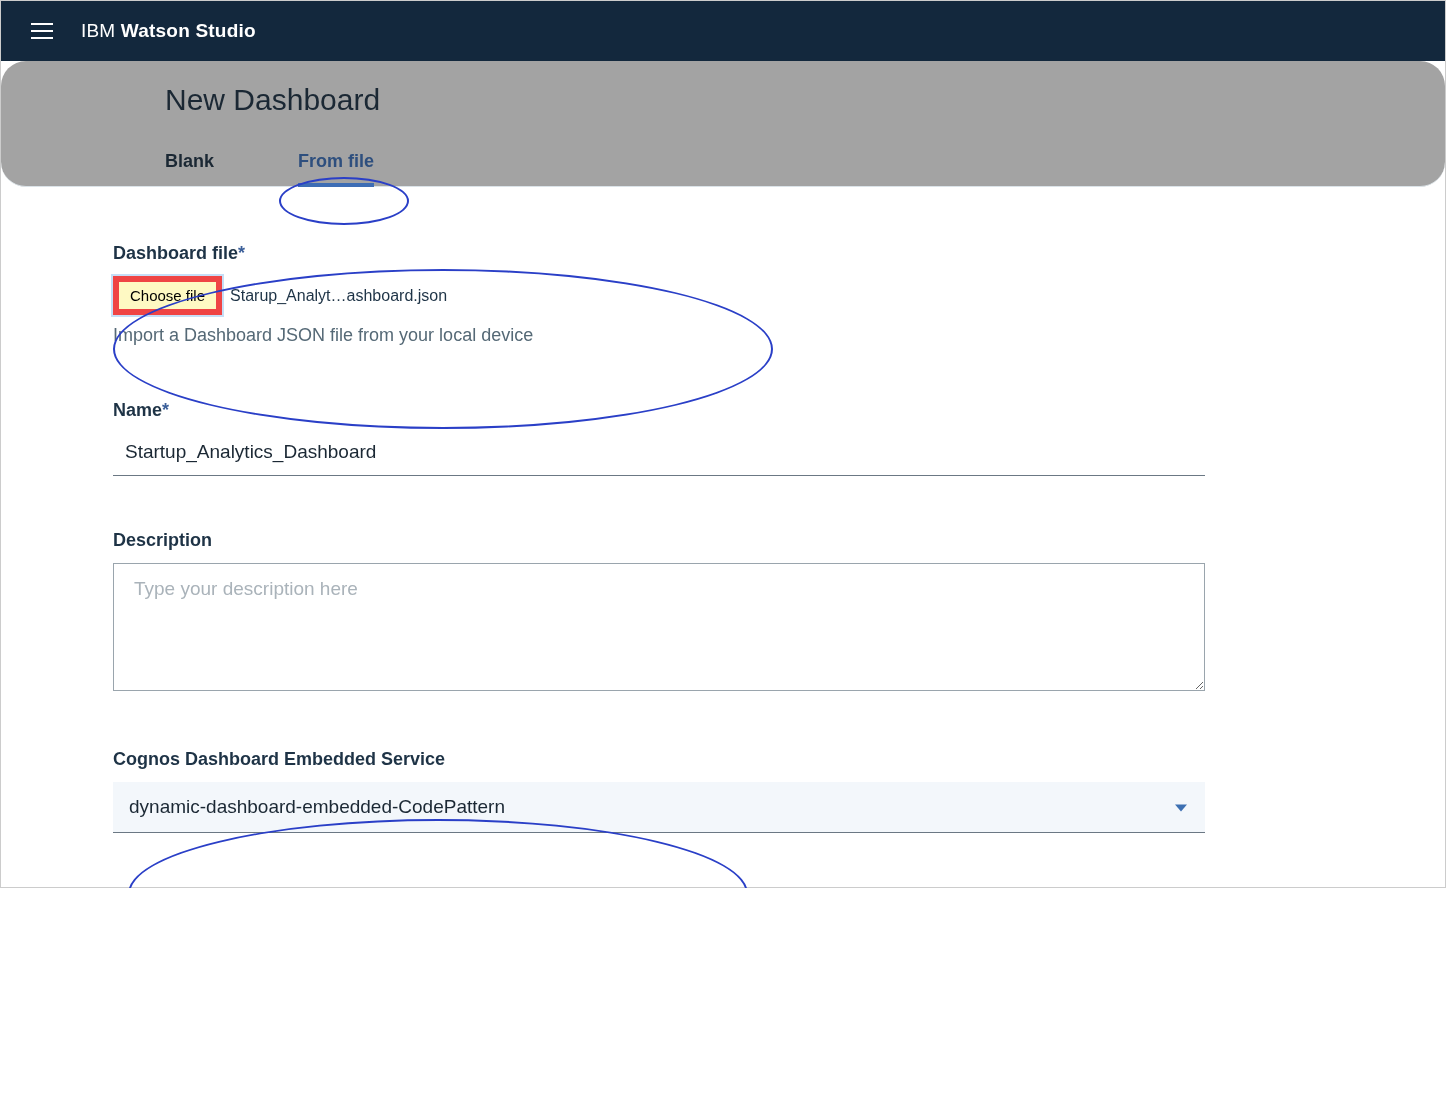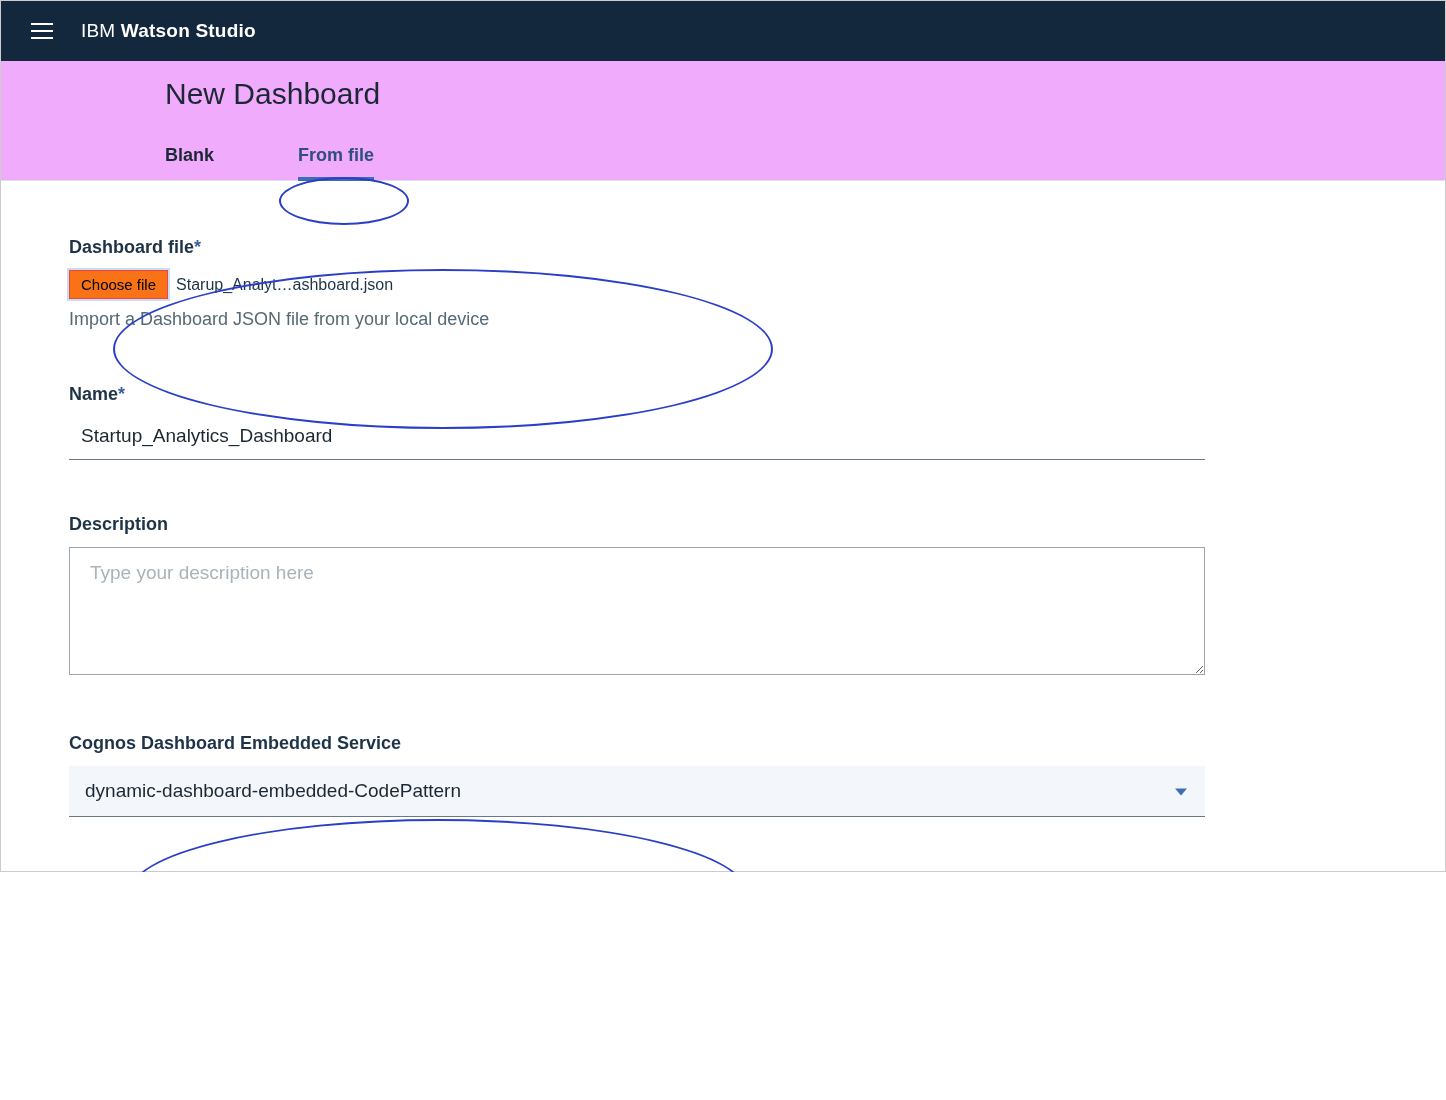--- a/index.html
+++ b/index.html
@@ -4,33 +4,33 @@
 <style>
 * { box-sizing: border-box; margin: 0; padding: 0; }
 body { font-family: "Helvetica Neue", Arial, sans-serif; background: #fff; color: #152935; width: 1446px; }
 .outer { border: 1px solid #ccc; }
 .topbar { background: #13283d; height: 60px; display: flex; align-items: center; padding: 0 30px; }
 .hamburger { display: flex; flex-direction: column; justify-content: center; gap: 5px; cursor: pointer; margin-right: 28px; }
 .hamburger span { display: block; width: 22px; height: 2px; background: #fff; }
 .brand { color: #fff; font-size: 19px; letter-spacing: .2px; }
 .brand .light { font-weight: 300; }
 .brand .bold { font-weight: 600; }
-.subheader { background: #f0abfc; padding: 16px 0 0 0; border-bottom: 1px solid #dbe3e8; position: relative; }
+.subheader { background: #a3a3a3; padding: 22px 0 0 0; border-bottom: 1px solid #dbe3e8; position: relative; border-radius: 25px; }
 .subheader-inner { margin-left: 164px; }
 .page-title { font-size: 30px; font-weight: 400; color: #1b2834; margin-bottom: 34px; }
 .tabs { display: flex; gap: 84px; }
 .tab { font-size: 18px; font-weight: 600; color: #1b2834; padding-bottom: 14px; cursor: pointer; position: relative; }
 .tab.active { color: #2e4f7e; }
 .tab.active::after { content: ""; position: absolute; bottom: -1px; left: 0; right: 0; height: 4px; background: #3d6db5; }
-.content { margin-left: 68px; margin-right: 240px; padding-top: 56px; }
+.content { margin-left: 112px; margin-right: 240px; padding-top: 56px; }
 .field { margin-bottom: 54px; }
 .field-label { font-size: 18px; font-weight: 600; color: #1e3346; margin-bottom: 12px; display: block; }
 .req { color: #3b5f99; font-weight: 600; }
 .file-row { display: flex; align-items: center; gap: 8px; margin-bottom: 10px; }
-.choose-btn { background: #f97316; border: 1px solid #ef4444; font-size: 15px; padding: 5px 11px; cursor: pointer; font-family: inherit; box-shadow: 0 0 0 2px rgba(160,200,240,.6); }
+.choose-btn { background: #fef9c3; border: 6px solid #ef4444; font-size: 15px; padding: 5px 11px; cursor: pointer; font-family: inherit; box-shadow: 0 0 0 2px rgba(160,200,240,.6); }
 .file-name { font-size: 16px; color: #1e3346; }
 .hint { font-size: 18px; color: #556976; }
 .text-input { width: 100%; border: none; border-bottom: 1px solid #6b7884; font-size: 19px; padding: 8px 2px 12px 12px; font-family: inherit; color: #1b2834; background: transparent; outline: none; }
 .textarea { width: 100%; min-height: 128px; border: 1px solid #9aa5ad; font-size: 19px; padding: 14px 20px; font-family: inherit; color: #3b82f6; resize: both; outline: none; }
 .textarea::placeholder { color: #aab3ba; }
 .select-wrap { position: relative; }
 .select-box { width: 100%; background: #f3f7fb; border: none; border-bottom: 1px solid #6b7884; font-size: 19px; padding: 14px 40px 14px 16px; font-family: inherit; color: #1b2834; cursor: pointer; display: flex; align-items: flex-end; justify-content: space-between; }
 .caret { width: 0; height: 0; border-left: 6px solid transparent; border-right: 6px solid transparent; border-top: 7px solid #3d70b2; position: absolute; right: 18px; top: 50%; transform: translateY(-50%); }
 .annot { position: absolute; border: 2px solid #2a3fc7; border-radius: 50%; pointer-events: none; }
 .page-wrap { position: relative; }

